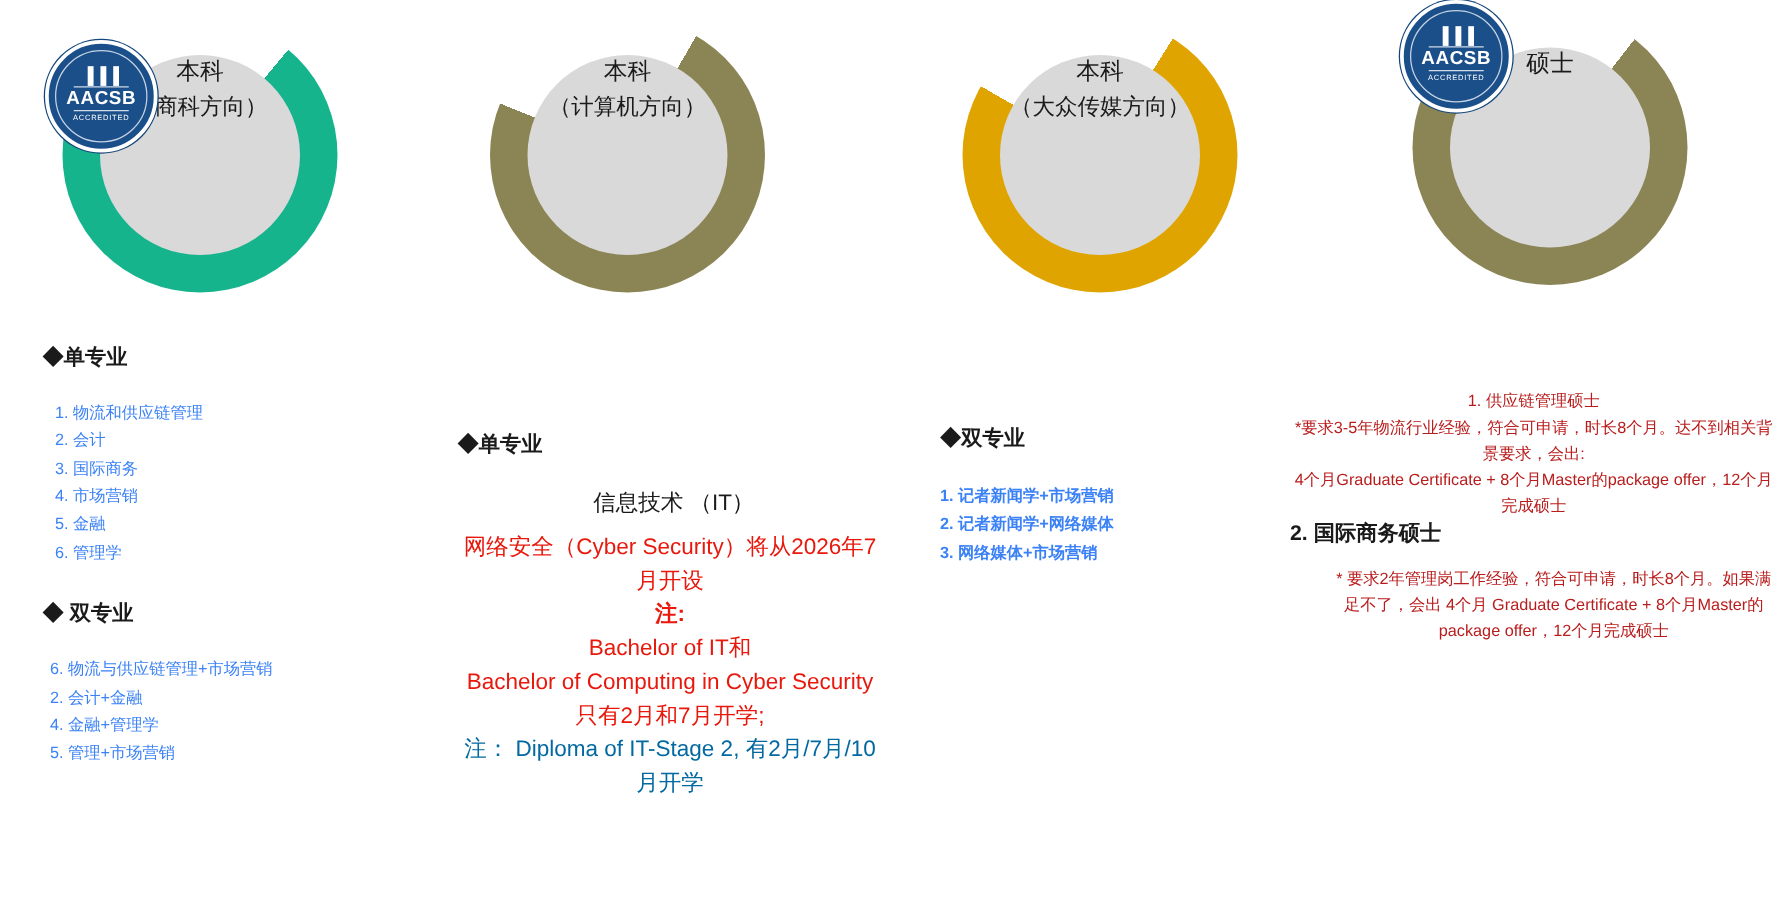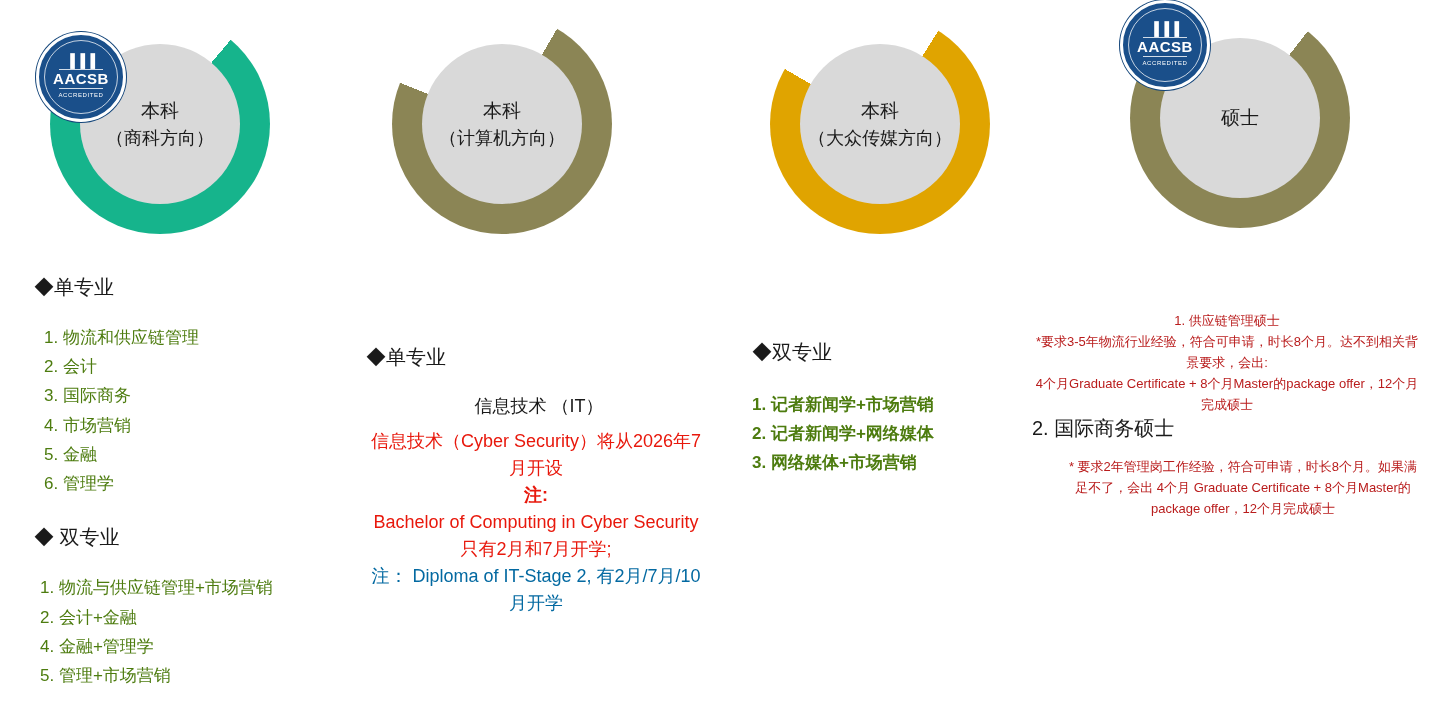--- a/index.html
+++ b/index.html
@@ -42,21 +42,21 @@
     position: absolute;
     left: 30px;
     top: 30px;
     width: 160px;
     height: 160px;
     border-radius: 50%;
     background: #d9d9d9;
     display: flex;
     flex-direction: column;
     align-items: center;
-    justify-content: center;
+    justify-content: flex-start;
     text-align: center;
     line-height: 1.45;
     font-size: 19px;
     color: #1a1a1a;
   }
   .donut-hole .sub {
     font-size: 18px;
   }
   
   .aacsb {
@@ -103,30 +103,30 @@
   }
   .aacsb .bar {
     width: 44px;
     height: 1px;
     background: rgba(255,255,255,0.8);
     margin: 1px 0;
   }
 
   
   .heading {
-    font-size: 20px;
-    font-weight: normal;
+    font-size: 17px;
+    font-weight: bold;
     color: #1a1a1a;
     margin: 0 0 14px 0;
     white-space: nowrap;
   }
   .list {
-    font-size: 17px;
+    font-size: 13px;
     line-height: 1.72;
-    color: #4d7c0f;
+    color: #3b82f6;
     white-space: nowrap;
   }
   .note {
     font-size: 18px;
     line-height: 1.5;
     text-align: center;
   }
   .red { color: #e8180c; }
   .green { color: #0369a1; }
   .bold { font-weight: bold; }
@@ -165,21 +165,21 @@
         <div>1.  物流和供应链管理</div>
         <div>2.  会计</div>
         <div>3.  国际商务</div>
         <div>4.  市场营销</div>
         <div>5.  金融</div>
         <div>6.  管理学</div>
       </div>
 
       <div class="heading" style="margin-left:8px; margin-top:26px;">◆  双专业</div>
       <div class="list" style="margin-left:14px; margin-top:22px;">
-        <div>1. 物流与供应链管理+市场营销</div>
+        <div>6. 物流与供应链管理+市场营销</div>
         <div>2. 会计+金融</div>
         <div>4. 金融+管理学</div>
         <div>5. 管理+市场营销</div>
 
       </div>
     </div>
   </div>
 
   <div class="column" style="left:366px; top:14px; width:340px;">
     <div class="donut-wrap" style="margin-left:26px;">
@@ -187,22 +187,23 @@
       <div class="donut-hole">
         <div>本科</div>
         <div class="sub">（计算机方向）</div>
       </div>
     </div>
 
     <div style="margin-top:110px;">
       <div class="heading">◆单专业</div>
       <div class="note" style="margin-top:22px;">
         <div style="margin-left:6px;">信息技术 （IT）</div>
-        <div class="red" style="margin-top:8px;">信息技术（Cyber Security）将从2026年7月开设</div>
+        <div class="red" style="margin-top:8px;">网络安全（Cyber Security）将从2026年7月开设</div>
         <div class="red bold">注:</div>
+        <div class="red">Bachelor of IT和</div>
         <div class="red">Bachelor of Computing in Cyber Security 只有2月和7月开学;</div>
         <div class="green">注： Diploma of IT-Stage 2, 有2月/7月/10月开学</div>
       </div>
     </div>
   </div>
 
   <div class="column" style="left:752px; top:14px; width:270px;">
     <div class="donut-wrap" style="margin-left:18px;">
       <div class="donut" style="background: conic-gradient(from 32deg, #e0a400 0deg 268deg, #ffffff 268deg 360deg);"></div>
       <div class="donut-hole">

